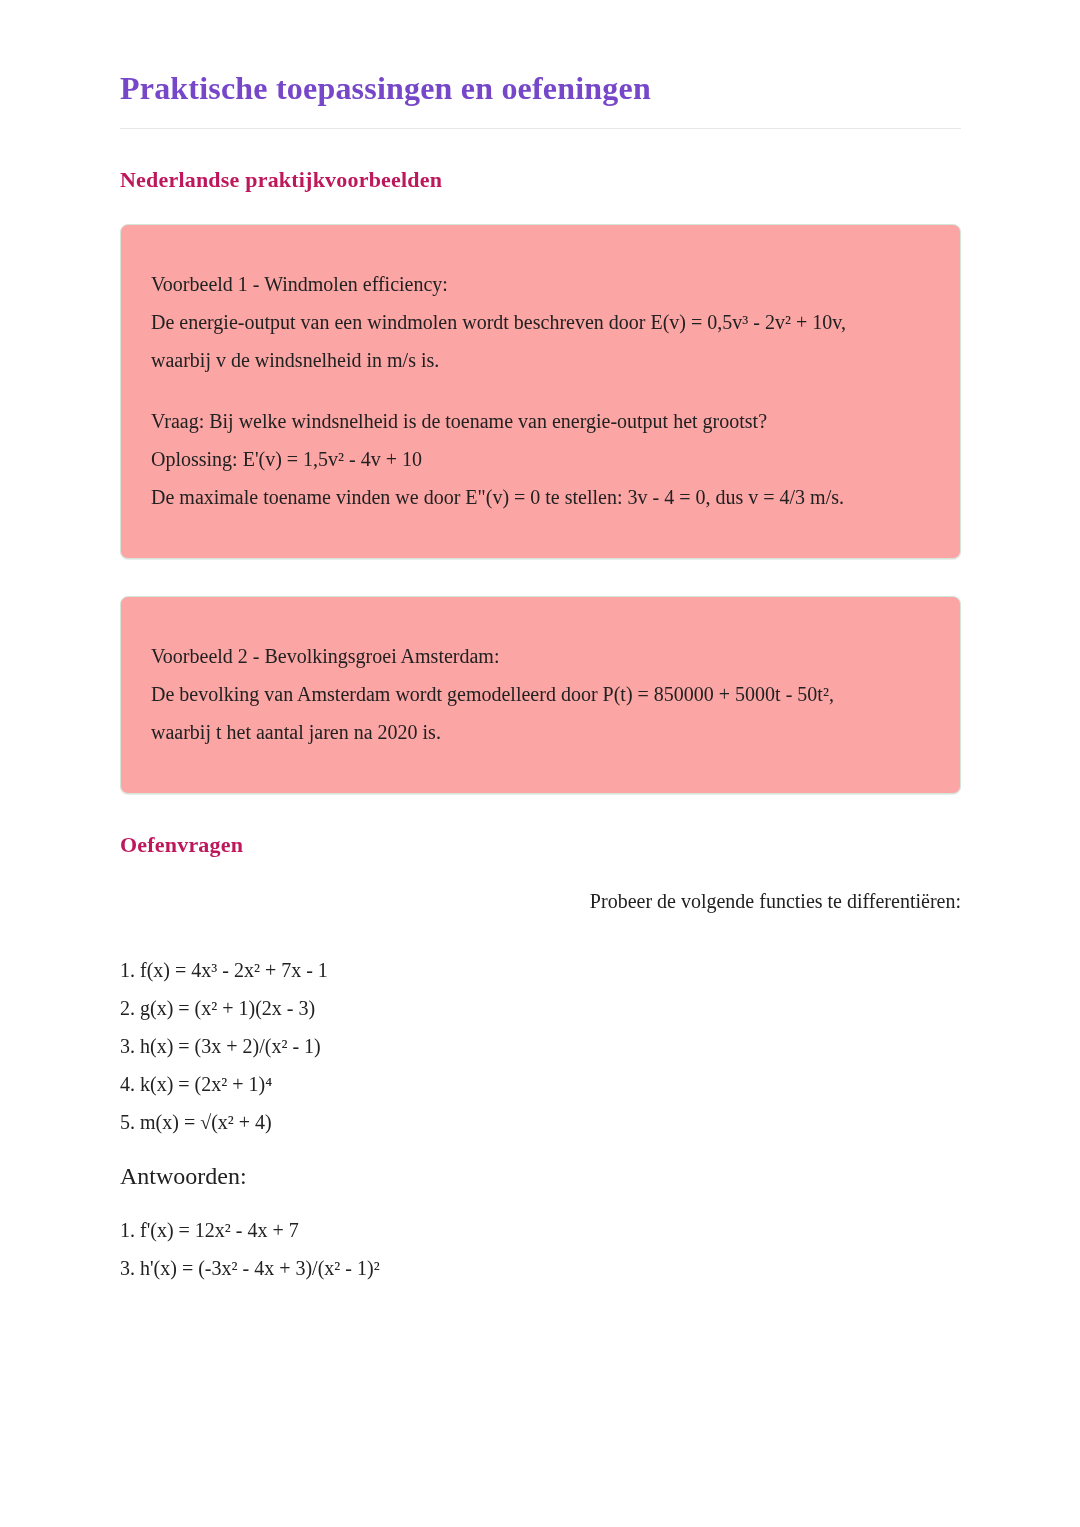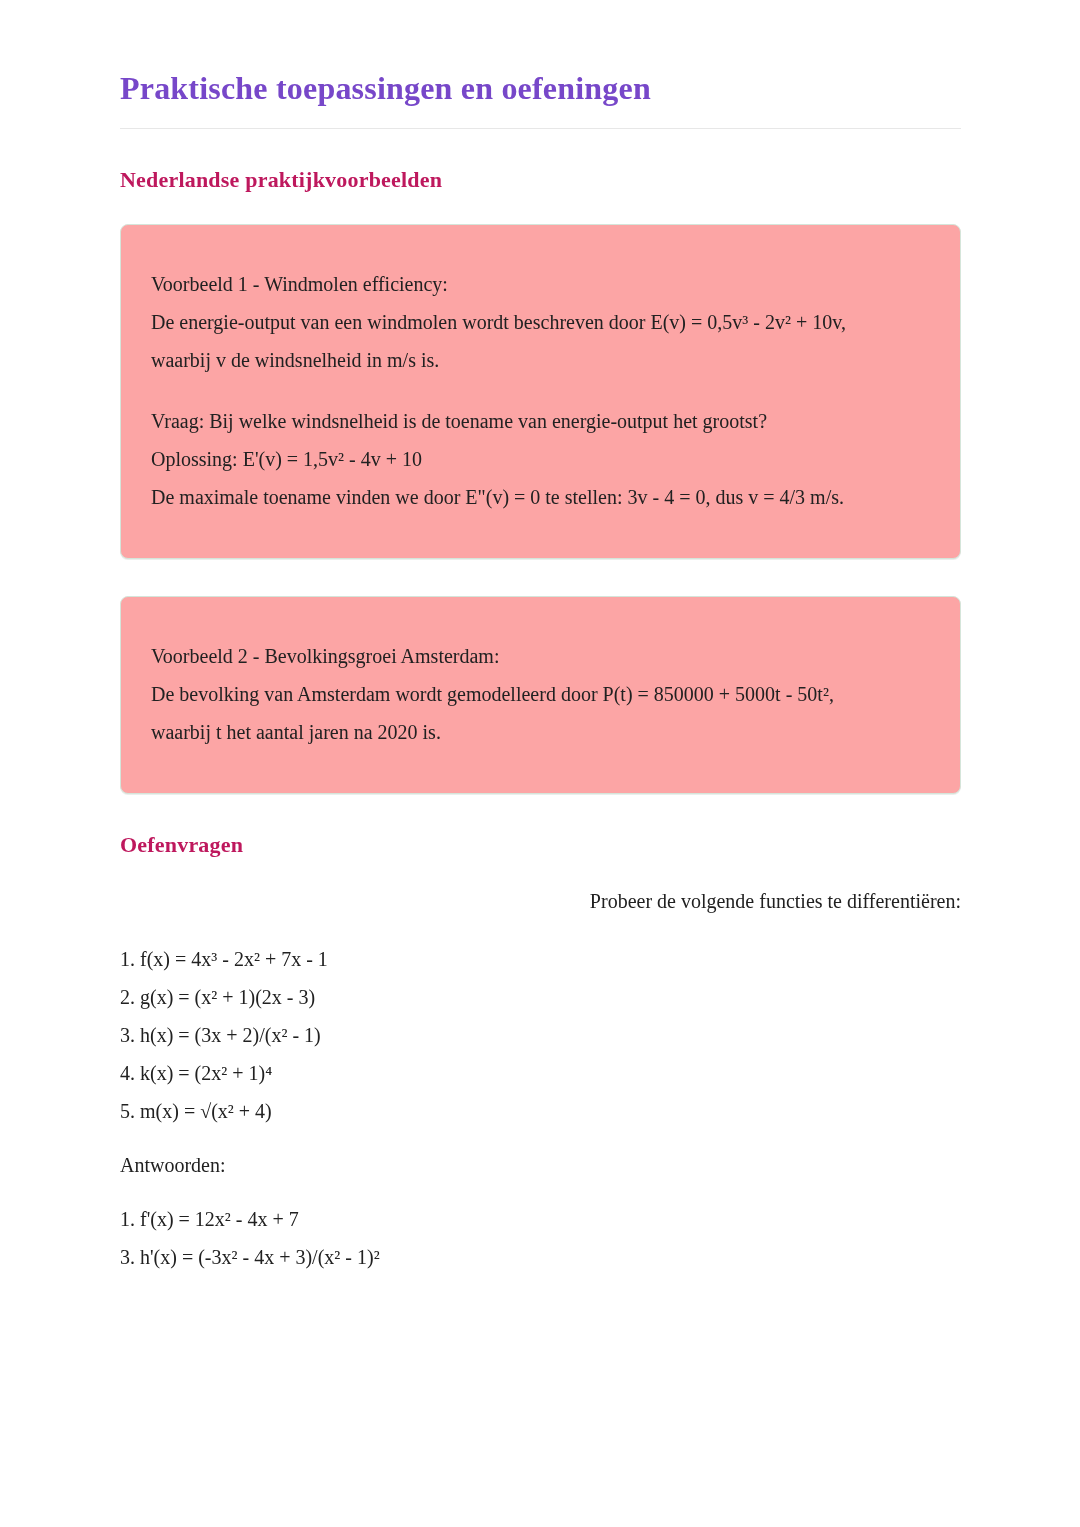--- a/index.html
+++ b/index.html
@@ -64,29 +64,29 @@
     display: block;
     white-space: pre-wrap;
   }
   p.intro {
     margin: 28px 0 0 0;
     font-size: 20px;
     line-height: 28px;
     text-align: right;
   }
   .qlist {
-    margin-top: 25px;
+    margin-top: 36px;
   }
   .qitem {
     font-size: 20px;
     line-height: 38px;
   }
   p.answers-label {
     margin: 16px 0 0 0;
-    font-size: 20px;
+    font-size: 24px;
     line-height: 38px;
   }
   .alist {
     margin-top: 16px;
   }
 </style>
 </head>
 <body>
 
 <div class="page">

